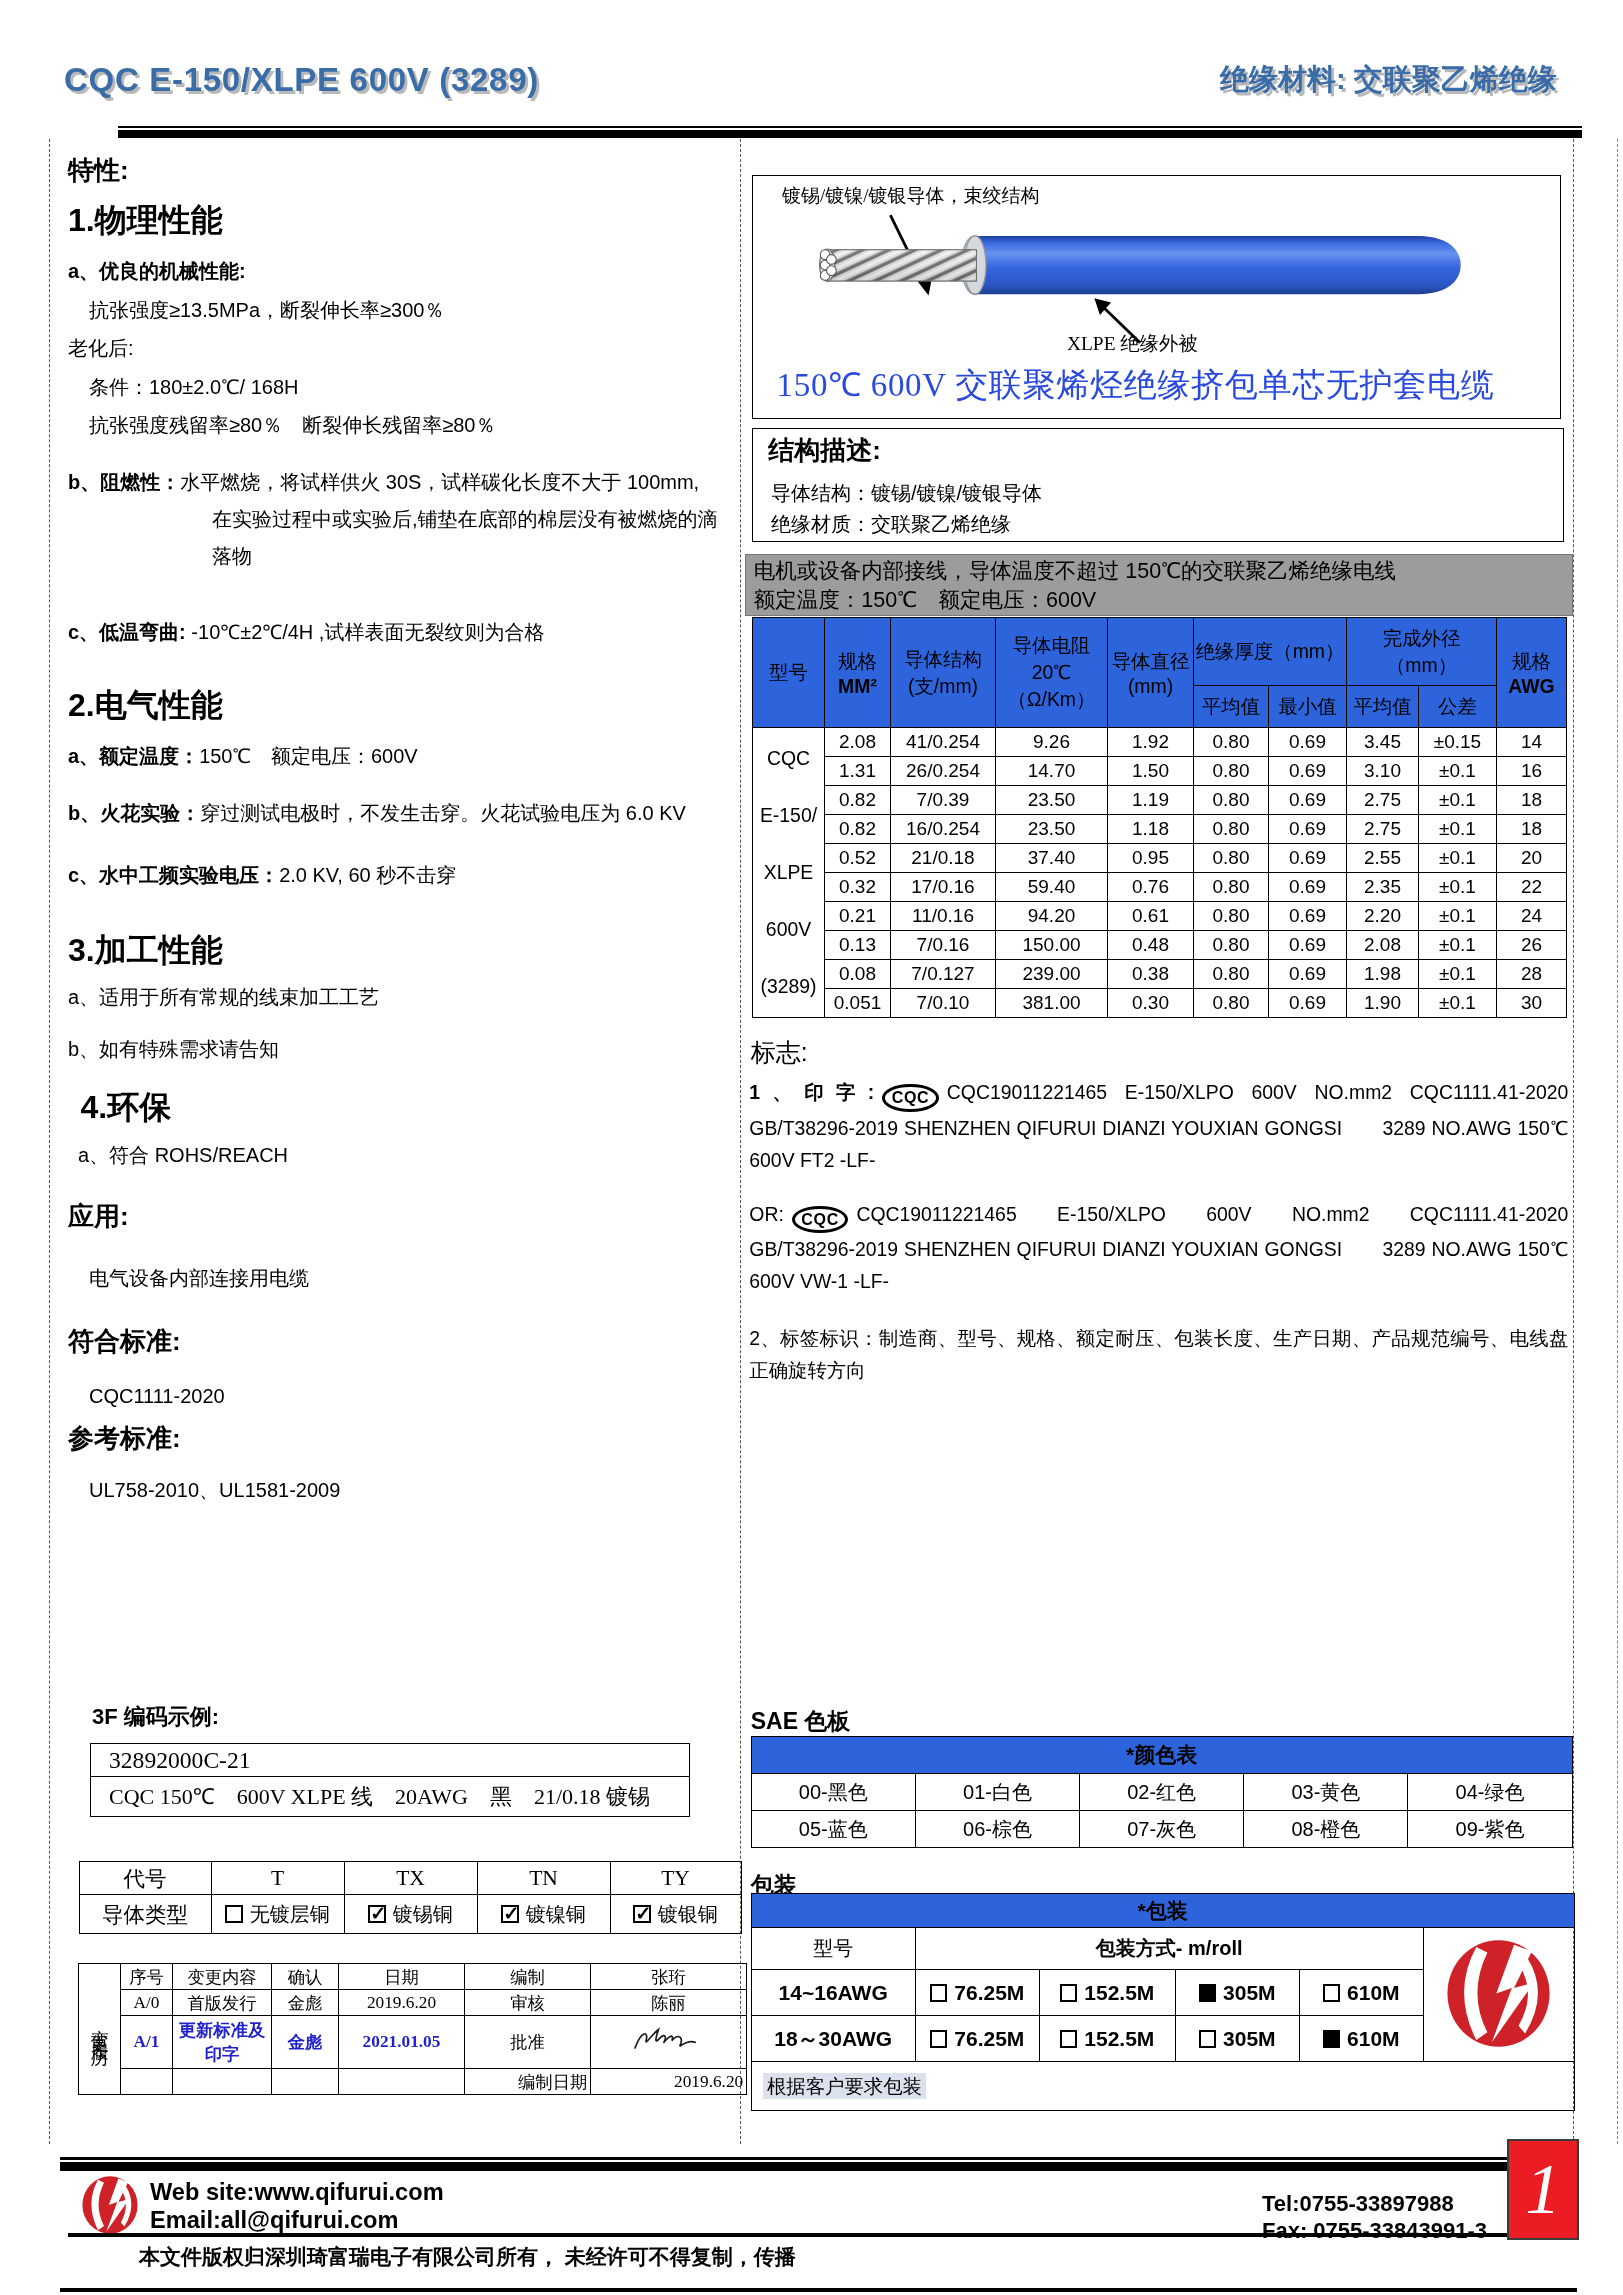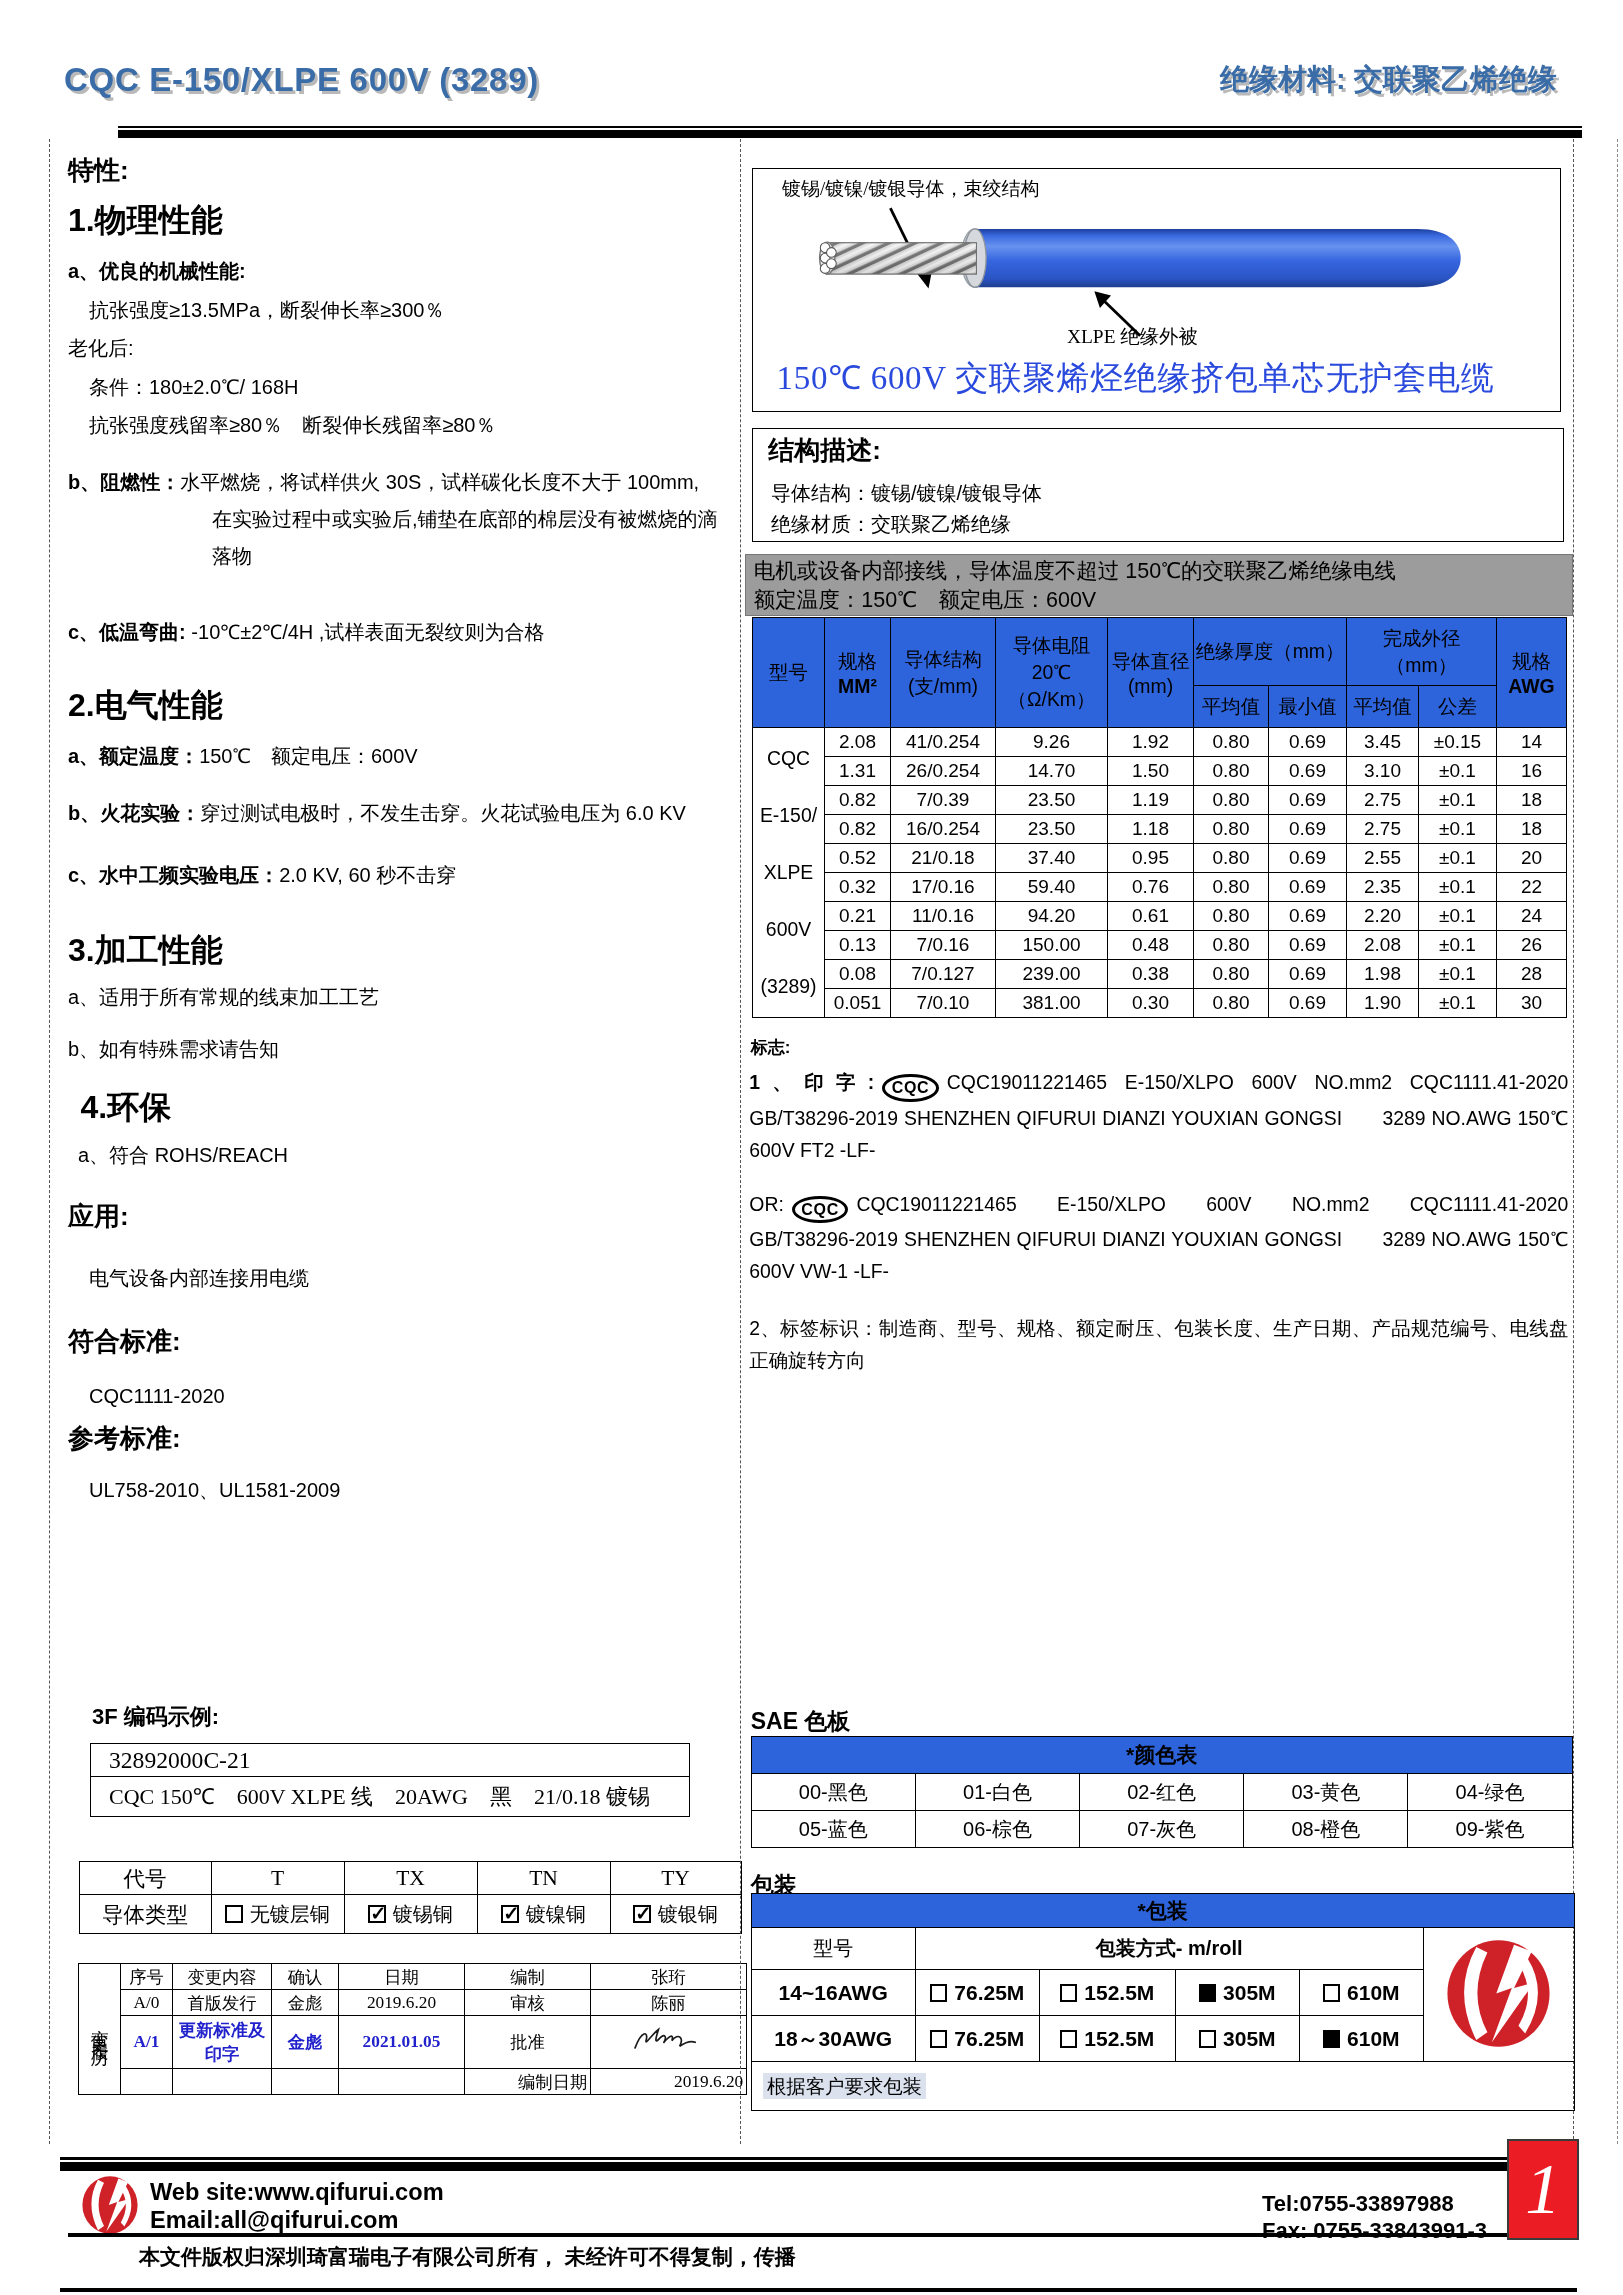--- a/index.html
+++ b/index.html
@@ -47,21 +47,21 @@
   .cbx{display:inline-block;width:17.3px;height:17.3px;border:2.1px solid #000;background:#fff;vertical-align:-2.1px;margin-right:7px;position:relative}
   .cbx.filled{background:#000}
   .cbx.check::after{content:"\2713";position:absolute;left:0;top:-4.9px;font-size:19.4px;font-weight:bold;color:#000}
 
   .revision{left:28px;top:1824px;width:669px;table-layout:fixed;text-align:center;font-family:"Liberation Serif",serif;font-size:17.3px}
   .revision td{padding:0 2.8px}
   .rev-side{writing-mode:vertical-rl;text-orientation:upright;letter-spacing:7px;font-size:18px}
   .rev-blue{color:var(--revision-blue);font-weight:bold}
 
   
-  .cable-box{left:11px;top:29px;width:809px;height:244px;border:1.4px solid #000}
+  .cable-box{left:11px;top:36px;width:809px;height:244px;border:1.4px solid #000}
   .cable-box svg{position:absolute;left:0;top:0}
   .lbl-cond{position:absolute;left:29px;top:7px;font-size:19px;font-family:"Liberation Serif",serif}
   .lbl-ins{position:absolute;left:314px;top:154px;font-size:19.4px;font-family:"Liberation Serif",serif}
   .cable-title{position:absolute;left:23.6px;top:185px;width:770px;font-family:"Liberation Serif",serif;font-size:33px;color:var(--cable-title-blue);white-space:nowrap;letter-spacing:0.7px}
 
   .struct-box{left:11px;top:289px;width:812px;height:114px;border:1.4px solid #000}
   .struct-title{position:absolute;left:15.3px;top:4.2px;font-size:26px;font-weight:bold}
   .struct-l1{position:absolute;left:18px;top:51px;font-size:20px}
   .struct-l2{position:absolute;left:18px;top:82px;font-size:20px}
 
@@ -69,21 +69,21 @@
 
   .spec{left:11px;top:478px;width:815px;table-layout:fixed;text-align:center}
   .spec th{background:var(--accent-blue);font-weight:normal;font-size:19.4px;padding:0 1.4px}
   .spec thead tr:first-child th{height:68px}
   .spec thead tr:last-child th{height:42px}
   .spec td{height:29px;font-size:19px}
   .spec .model-cell{font-size:19.4px;line-height:57px}
   .spec .unit{font-weight:bold}
 
   .marks{left:8.3px;top:897px;width:819px}
-  .marks-title{font-size:17px;font-weight:bold;margin:0 0 1.4px 1.4px}
+  .marks-title{font-size:25px;font-weight:normal;margin:0 0 1.4px 1.4px}
   .mp{font-size:19.4px;line-height:32px;text-align:justify;margin:0}
   .mp.p1{margin-top:7px}
   .mp.p2{margin-top:22px}
   .mp.p3{margin-top:25px}
   .cqc-badge{display:inline-block;border:3.5px solid #000;border-radius:50%;padding:0 6.2px;font-weight:bold;font-size:16px;line-height:21.5px;vertical-align:-4.2px;margin:0 8.3px;letter-spacing:0.7px}
 
   .sae-title{left:9.7px;top:1567px;font-size:23px;font-weight:bold}
   .sae{left:9.7px;top:1597px;width:822px;table-layout:fixed;text-align:center}
   .sae .sae-head{height:37px;background:var(--accent-blue);font-size:21px;font-weight:bold}
   .sae .sae-cell{height:37px;font-size:20px}

